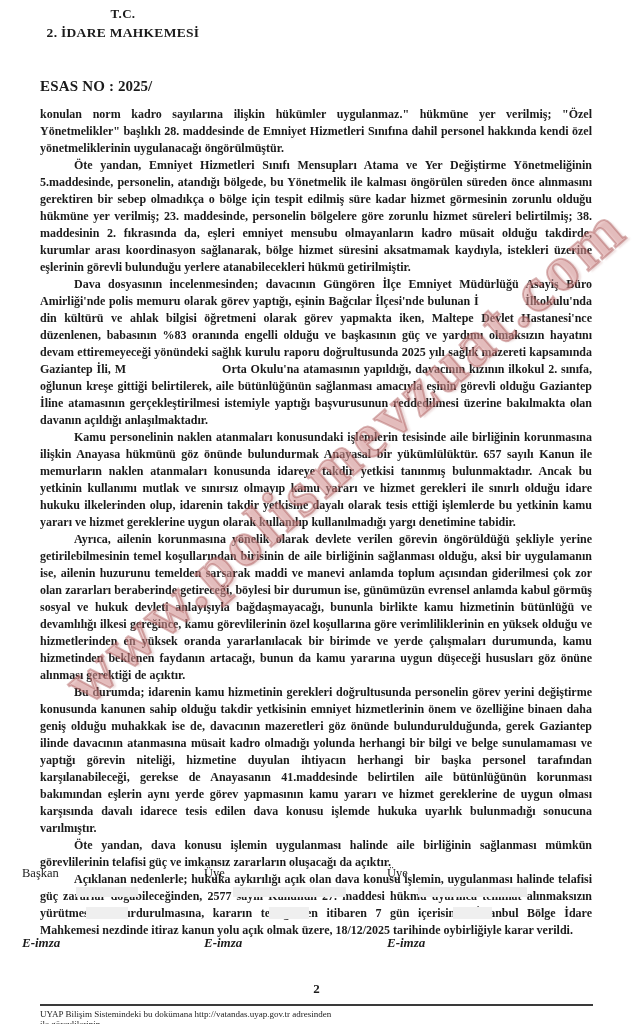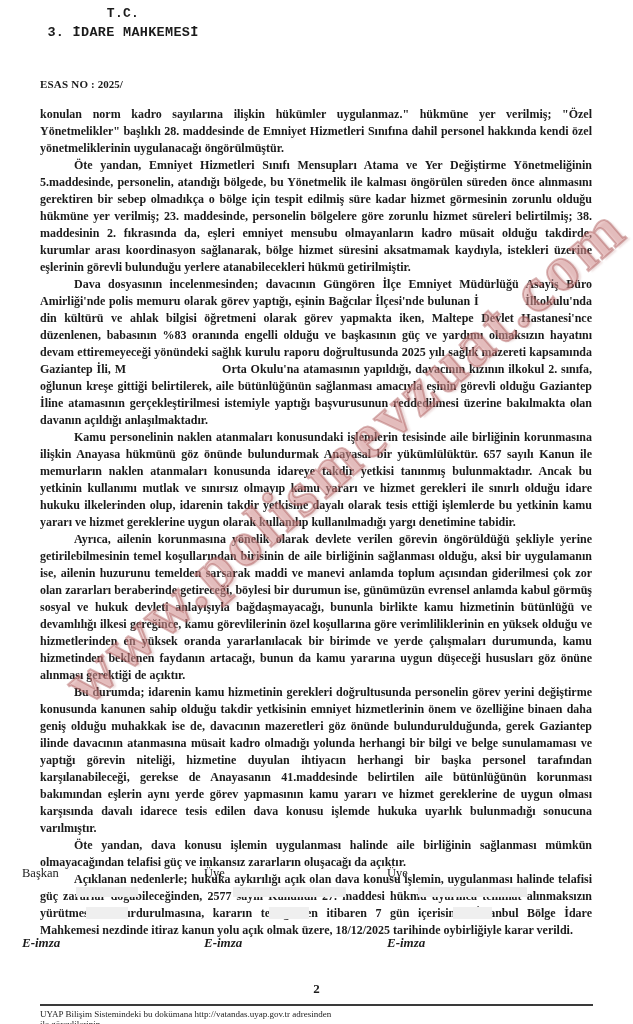--- a/index.html
+++ b/index.html
@@ -20,31 +20,30 @@
   .court-header {
     position: absolute;
     top: 5px;
     left: 23px;
     width: 200px;
     text-align: center;
     font-weight: bold;
     font-size: 13px;
     line-height: 18.5px;
     letter-spacing: 0.3px;
-    font-family: Liberation Mono, monospace;
   }
   .court-header .court-name {
     font-size: 13.5px;
   }
   
   .case-line {
     position: absolute;
     top: 78px;
     left: 40px;
-    font-size: 11px;
+    font-size: 15px;
   }
   .case-line .case-label { font-weight: bold; letter-spacing: 0.2px; }
   .case-line .case-number { font-weight: bold; }
   
   .body-text {
     position: absolute;
     top: 106px;
     left: 40px;
     width: 552px;
     font-size: 12px;
@@ -146,36 +145,36 @@
     text-shadow: 2px 3px 2px rgba(168, 84, 84, 0.18);
   }
 </style>
 </head>
 <body>
 
 <div class="page">
 
   <div class="court-header">
     <div>T.C.</div>
-    <div class="court-name">3. İDARE MAHKEMESİ</div>
+    <div class="court-name">2. İDARE MAHKEMESİ</div>
   </div>
 
   <div class="case-line">
     <span class="case-label">ESAS NO :</span>
     <span class="case-number">2025/</span>
   </div>
 
   <div class="body-text">
     <p class="no-indent">konulan norm kadro sayılarına ilişkin hükümler uygulanmaz." hükmüne yer verilmiş; "Özel Yönetmelikler" başlıklı 28. maddesinde de Emniyet Hizmetleri Sınıfına dahil personel hakkında kendi özel yönetmeliklerinin uygulanacağı öngörülmüştür.</p>
     <p>Öte yandan, Emniyet Hizmetleri Sınıfı Mensupları Atama ve Yer Değiştirme Yönetmeliğinin 5.maddesinde, personelin, atandığı bölgede, bu Yönetmelik ile kalması öngörülen süreden önce alınmasını gerektiren bir sebep olmadıkça o bölge için tespit edilmiş süre kadar hizmet görmesinin zorunlu olduğu hükmüne yer verilmiş; 23. maddesinde, personelin bölgelere göre zorunlu hizmet süreleri belirtilmiş; 38. maddesinin 2. fıkrasında da, eşleri emniyet mensubu olmayanların kadro müsait olduğu takdirde, kurumlar arası koordinasyon sağlanarak, bölge hizmet süresini aksatmamak kaydıyla, istekleri üzerine eşlerinin görevli bulunduğu yerlere atanabilecekleri hükmü getirilmiştir.</p>
     <p>Dava dosyasının incelenmesinden; davacının Güngören İlçe Emniyet Müdürlüğü Asayiş Büro Amirliği'nde polis memuru olarak görev yaptığı, eşinin Bağcılar İlçesi'nde bulunan İ&nbsp;&nbsp;&nbsp;&nbsp;&nbsp;&nbsp;&nbsp;&nbsp;&nbsp;&nbsp;&nbsp;&nbsp; İlkokulu'nda din kültürü ve ahlak bilgisi öğretmeni olarak görev yapmakta iken, Maltepe Devlet Hastanesi'nce düzenlenen, babasının %83 oranında engelli olduğu ve başkasının güç ve yardımı olmaksızın hayatını devam ettiremeyeceği yönündeki sağlık kurulu raporu doğrultusunda 2025 yılı sağlık mazereti kapsamında Gaziantep İli, M&nbsp;&nbsp;&nbsp;&nbsp;&nbsp;&nbsp;&nbsp;&nbsp;&nbsp;&nbsp;&nbsp;&nbsp;&nbsp;&nbsp;&nbsp;&nbsp;&nbsp;&nbsp;&nbsp;&nbsp;&nbsp;&nbsp;&nbsp;&nbsp; Orta Okulu'na atamasının yapıldığı, davacının kızının ilkokul 2. sınıfa, oğlunun kreşe gittiği belirtilerek, aile bütünlüğünün sağlanması amacıyla eşinin görevli olduğu Gaziantep İline atamasının gerçekleştirilmesi istemiyle yaptığı başvurusunun reddedilmesi üzerine bakılmakta olan davanın açıldığı anlaşılmaktadır.</p>
     <p>Kamu personelinin naklen atanmaları konusundaki işlemlerin tesisinde aile birliğinin korunmasına ilişkin Anayasa hükmünü göz önünde bulundurmak Anayasal bir yükümlülüktür. 657 sayılı Kanun ile memurların naklen atanmaları konusunda idareye takdir yetkisi tanınmış bulunmaktadır. Ancak bu yetkinin kullanımı mutlak ve sınırsız olmayıp kamu yararı ve hizmet gerekleri ile sınırlı olduğu idare hukuku ilkelerinden olup, idarenin takdir yetkisine dayalı olarak tesis ettiği işlemlerde bu yetkinin kamu yararı ve hizmet gereklerine uygun olarak kullanılıp kullanılmadığı yargı denetimine tabidir.</p>
     <p>Ayrıca, ailenin korunmasına yönelik olarak devlete verilen görevin öngörüldüğü şekliyle yerine getirilebilmesinin temel koşullarından birisinin de aile birliğinin sağlanması olduğu, aksi bir uygulamanın ise, ailenin huzurunu temelden sarsarak maddi ve manevi anlamda toplum açısından giderilmesi çok zor olan zararları beraberinde getireceği, böylesi bir durumun ise, günümüzün evrensel anlamda kabul görmüş sosyal ve hukuk devleti anlayışıyla bağdaşmayacağı, bununla birlikte kamu hizmetinin bütünlüğü ve devamlılığı ilkesi gereğince, kamu görevlilerinin özel koşullarına göre verimliliklerinin en yüksek olduğu ve hizmetlerinden en yüksek oranda yararlanılacak bir birimde ve yerde çalışmaları durumunda, kamu hizmetinden beklenen faydanın artacağı, bunun da kamu yararına uygun düşeceği hususları göz önüne alınması gerektiği de açıktır.</p>
     <p>Bu durumda; idarenin kamu hizmetinin gerekleri doğrultusunda personelin görev yerini değiştirme konusunda kanunen sahip olduğu takdir yetkisinin emniyet hizmetlerinin önem ve özelliğine binaen daha geniş olduğu muhakkak ise de, davacının mazeretleri göz önünde bulundurulduğunda, gerek Gaziantep ilinde davacının atanmasına müsait kadro olmadığı yolunda herhangi bir bilgi ve belge sunulamaması ve yaptığı görevin niteliği, hizmetine duyulan ihtiyacın herhangi bir başka personel tarafından karşılanabileceği, gerekse de Anayasanın 41.maddesinde belirtilen aile bütünlüğünün korunması bakımından eşlerin aynı yerde görev yapmasının kamu yararı ve hizmet gereklerine de uygun olması karşısında davalı idarece tesis edilen dava konusu işlemde hukuka uyarlık bulunmadığı sonucuna varılmıştır.</p>
-    <p>Öte yandan, dava konusu işlemin uygulanması halinde aile birliğinin sağlanması mümkün olmayacağından telafisi güç ve imkansız zararların oluşacağı da açıktır.</p>
+    <p>Öte yandan, dava konusu işlemin uygulanması halinde aile birliğinin sağlanması mümkün görevlilerinin telafisi güç ve imkansız zararların oluşacağı da açıktır.</p>
     <p>Açıklanan nedenlerle; hukuka aykırılığı açık olan dava konusu işlemin, uygulanması halinde telafisi güç zararlar doğabileceğinden, 2577 sayılı Kanunun 27. maddesi hükmü uyarınca teminat alınmaksızın yürütmesinin durdurulmasına, kararın tebliğinden itibaren 7 gün içerisinde İstanbul Bölge İdare Mahkemesi nezdinde itiraz kanun yolu açık olmak üzere, 18/12/2025 tarihinde oybirliğiyle karar verildi.</p>
   </div>
 
   <div class="sig-col sig-col-1">
     <div class="sig-title">Başkan</div>
     <div class="sig-redact-1"></div>
     <div class="sig-redact-2"></div>
     <div class="sig-esign">E-imza</div>
   </div>
 

